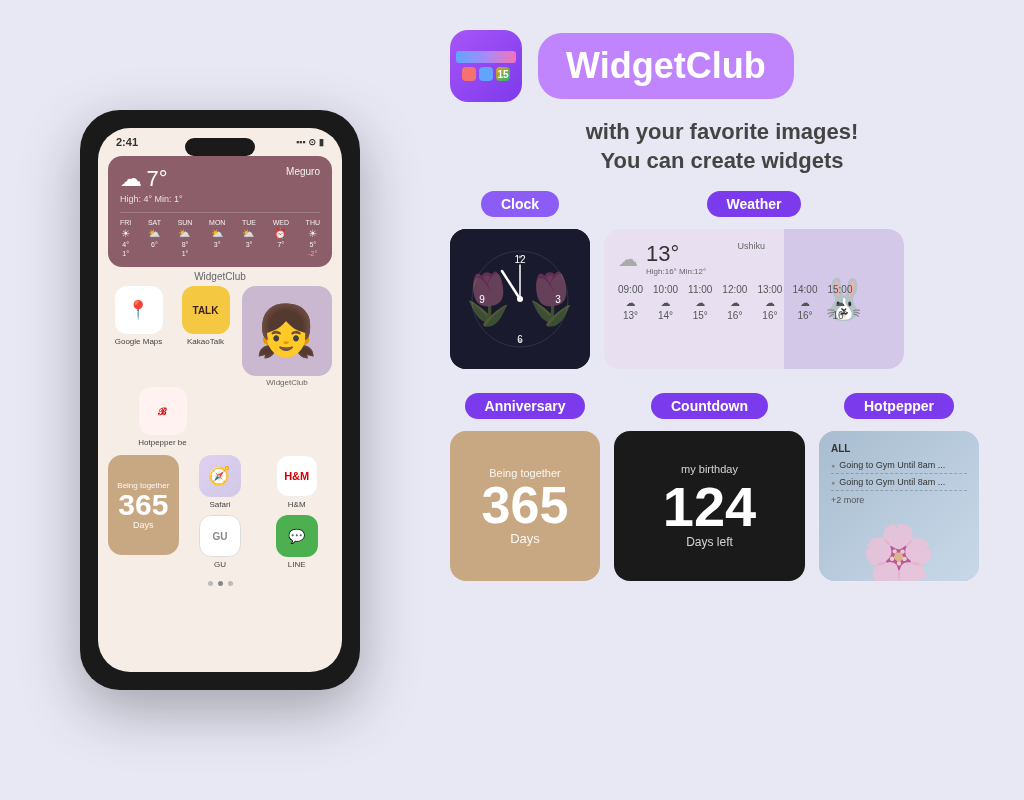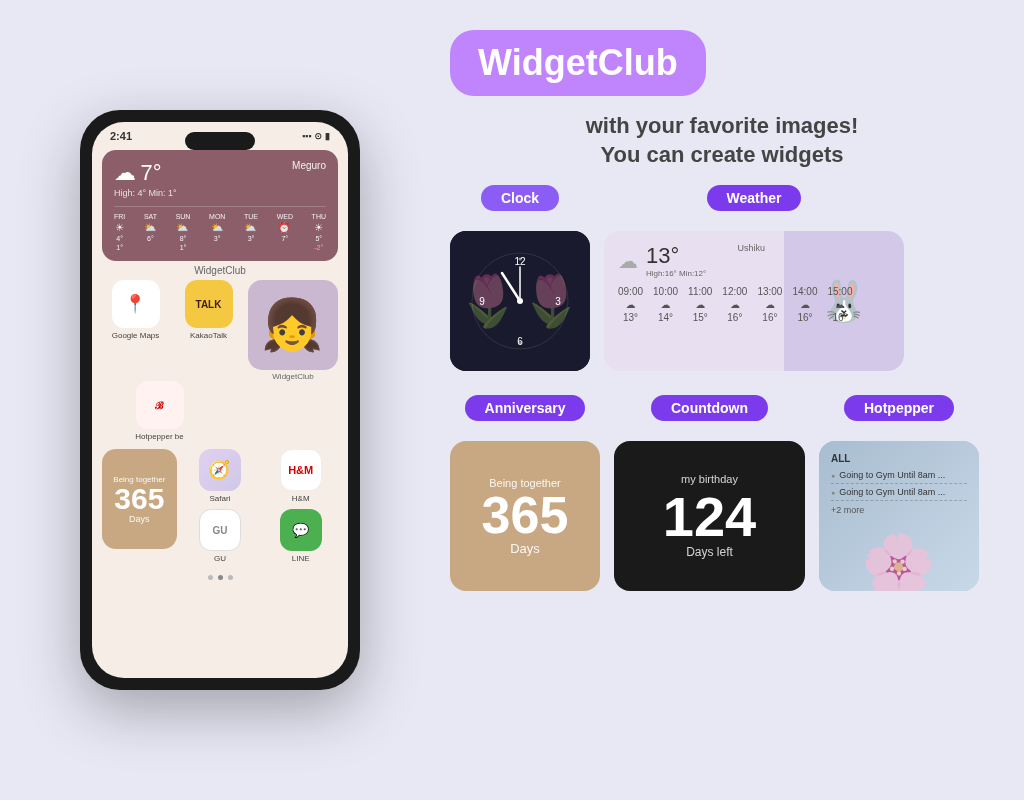--- a/index.html
+++ b/index.html
@@ -20,21 +20,21 @@
       align-items: center;
       justify-content: center;
       padding: 20px;
     }
 
     .phone-frame {
       width: 280px;
       height: 580px;
       background: #1a1a1a;
       border-radius: 40px;
-      padding: 12px;
+      padding: 18px;
       box-shadow: 0 20px 60px rgba(0,0,0,0.3);
       position: relative;
     }
 
     .phone-screen {
       width: 100%;
       height: 100%;
       background: #f5ede6;
       border-radius: 32px;
       overflow: hidden;
@@ -306,21 +306,21 @@
     .widget-row {
       display: flex;
       gap: 14px;
       align-items: flex-start;
     }
 
     .widget-section {
       display: flex;
       flex-direction: column;
       align-items: center;
-      gap: 20px;
+      gap: 12px;
     }
 
     .widget-badge {
       background: #8b5cf6;
       color: white;
       border-radius: 20px;
       padding: 5px 20px;
       font-size: 14px;
       font-weight: 700;
     }
@@ -617,20 +617,28 @@
         <div class="dot active"></div>
         <div class="dot"></div>
       </div>
     </div>
   </div>
 </div>
 
 <div class="right-panel">
 
   <div class="app-header">
+    <div class="app-icon-large">
+      <div class="icon-top-bar"></div>
+      <div class="icon-bottom-dots">
+        <div class="icon-dot" style="background:#f87171;"></div>
+        <div class="icon-dot" style="background:#60a5fa;"></div>
+        <div class="icon-dot" style="background: linear-gradient(135deg,#f59e0b,#10b981); font-size:10px; color:white; display:flex; align-items:center; justify-content:center; font-weight:bold;">15</div>
+      </div>
+    </div>
     <div class="app-name-badge">
       <span class="app-name-text">WidgetClub</span>
     </div>
   </div>
 
   <div class="tagline">
     <div>with your favorite images!</div>
     <div>You can create widgets</div>
   </div>
 

